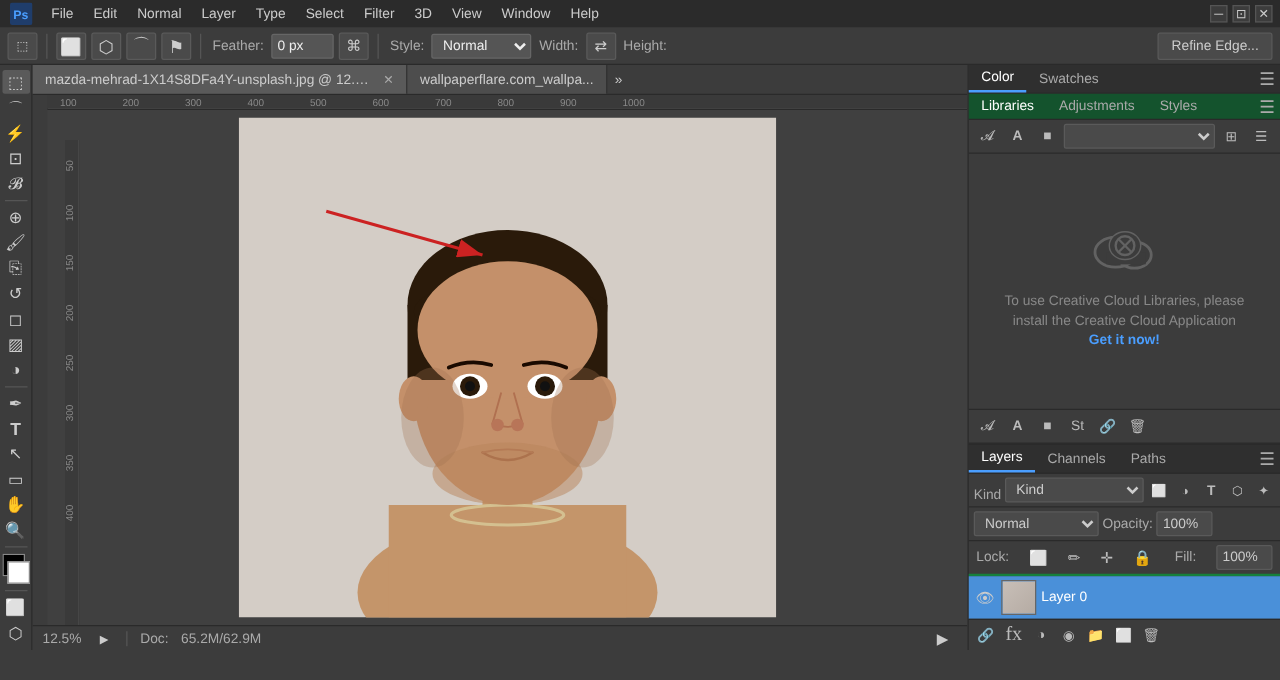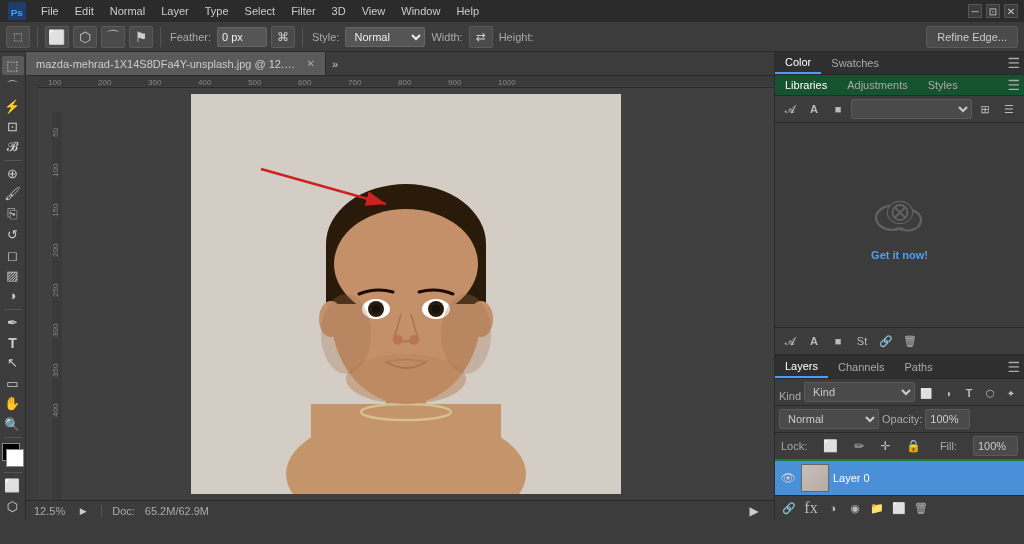--- a/index.html
+++ b/index.html
@@ -166,20 +166,23 @@
     <div class="tool-btn" title="Screen Mode">⬡</div>
   </div>
 
   <div class="canvas-area">
 
     <div class="tab-bar">
       <div class="tab active">
         <span style="font-size:11px; overflow:hidden; text-overflow:ellipsis; white-space:nowrap; max-width:380px;">mazda-mehrad-1X14S8DFa4Y-unsplash.jpg @ 12.5% (Layer 0, RGB/8) *</span>
         <span class="tab-close">✕</span>
       </div>
+      <div class="tab">
+        <span style="font-size:11px; max-width:150px; overflow:hidden; text-overflow:ellipsis; white-space:nowrap;">wallpaperflare.com_wallpa...</span>
+      </div>
       <div class="tab-more">»</div>
     </div>
 
     <div class="canvas-with-rulers">
 
       <div class="ruler-h" style="margin-left:12px;">
         <svg width="100%" height="12" style="display:block;">
           <rect width="100%" height="12" fill="#3a3a3a"></rect>
           <line x1="0" y1="11" x2="100%" y2="11" stroke="#555" stroke-width="0.5"></line>
           <g fill="#888" font-size="8">
@@ -326,20 +329,21 @@
         <ellipse cx="50" cy="38" rx="18" ry="14" fill="none" stroke="#888" stroke-width="3"></ellipse>
         <rect x="20" y="35" width="42" height="12" fill="#3c3c3c"></rect>
         <rect x="20" y="38" width="42" height="10" fill="#3c3c3c"></rect>
         <ellipse cx="40" cy="28" rx="16" ry="14" fill="none" stroke="#888" stroke-width="3"></ellipse>
         <ellipse cx="40" cy="28" rx="16" ry="14" fill="#3c3c3c"></ellipse>
 
         <line x1="34" y1="22" x2="46" y2="34" stroke="#888" stroke-width="2.5" stroke-linecap="round"></line>
         <line x1="46" y1="22" x2="34" y2="34" stroke="#888" stroke-width="2.5" stroke-linecap="round"></line>
         <circle cx="40" cy="28" r="10" fill="none" stroke="#888" stroke-width="2.5"></circle>
       </svg>
+      <div class="cloud-text">To use Creative Cloud Libraries, please install the Creative Cloud Application</div>
       <div class="cloud-link">Get it now!</div>
     </div>
 
     <div class="panel-toolbar" style="border-top:1px solid #2a2a2a;">
       <div class="panel-icon-btn">𝓐</div>
       <div class="panel-icon-btn" style="font-weight:bold;">A</div>
       <div class="panel-icon-btn">■</div>
       <div class="panel-icon-btn">St</div>
       <div class="panel-icon-btn">🔗</div>
       <div class="panel-icon-btn">🗑</div>

